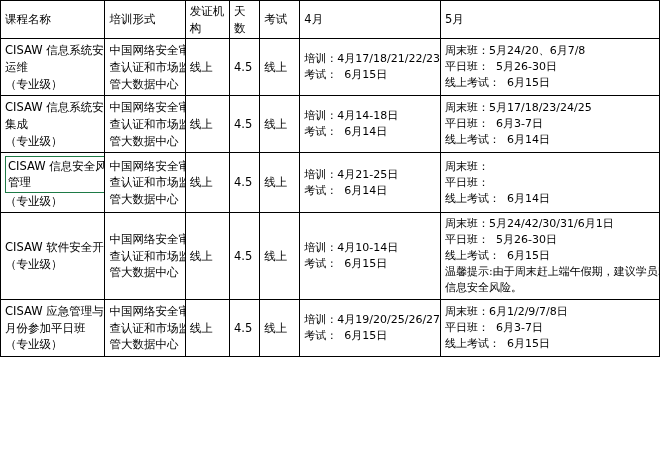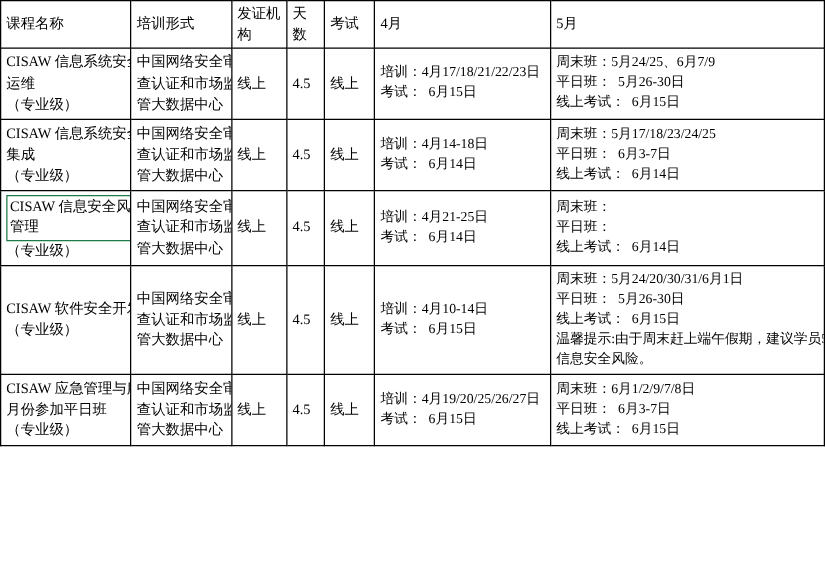--- a/index.html
+++ b/index.html
@@ -12,21 +12,20 @@
     height: 453px;
     font-family: "DejaVu Sans", "Liberation Sans", sans-serif;
     font-size: 11px;
     color: #000000;
     overflow: hidden;
   }
   table.schedule {
     border-collapse: collapse;
     table-layout: fixed;
     width: 660px;
-    font-family: Liberation Serif, serif;
   }
   table.schedule th,
   table.schedule td {
     border: 1px solid #000000;
     vertical-align: middle;
     padding: 3px 4px;
     font-weight: normal;
     text-align: left;
     line-height: 1.45;
     overflow: hidden;
@@ -113,21 +112,21 @@
         <span class="month-line">管大数据中心</span>
       </td>
       <td class="cell-form">线上</td>
       <td class="cell-days">4.5</td>
       <td class="cell-exam">线上</td>
       <td class="cell-month">
         <span class="month-line">培训：4月17/18/21/22/23日</span>
         <span class="month-line">考试：  6月15日</span>
       </td>
       <td class="cell-month">
-        <span class="month-line">周末班：5月24/25、6月7/9</span>
+        <span class="month-line">周末班：5月24/20、6月7/8</span>
         <span class="month-line">平日班：  5月26-30日</span>
         <span class="month-line">线上考试：  6月15日</span>
       </td>
     </tr>
 
     <tr>
       <td class="cell-name">
         <span class="month-line">CISAW 信息系统安全</span>
         <span class="month-line">集成</span>
         <span class="month-line">（专业级）</span>
@@ -189,21 +188,21 @@
         <span class="month-line">管大数据中心</span>
       </td>
       <td class="cell-form">线上</td>
       <td class="cell-days">4.5</td>
       <td class="cell-exam">线上</td>
       <td class="cell-month">
         <span class="month-line">培训：4月10-14日</span>
         <span class="month-line">考试：  6月15日</span>
       </td>
       <td class="cell-month">
-        <span class="month-line">周末班：5月24/20/30/31/6月1日</span>
+        <span class="month-line">周末班：5月24/42/30/31/6月1日</span>
         <span class="month-line">平日班：  5月26-30日</span>
         <span class="month-line">线上考试：  6月15日</span>
         <span class="month-line">温馨提示:由于周末赶上端午假期，建议学员5</span>
         <span class="month-line">信息安全风险。</span>
       </td>
     </tr>
 
     <tr>
       <td class="cell-name">
         <span class="month-line">CISAW 应急管理与服</span>

